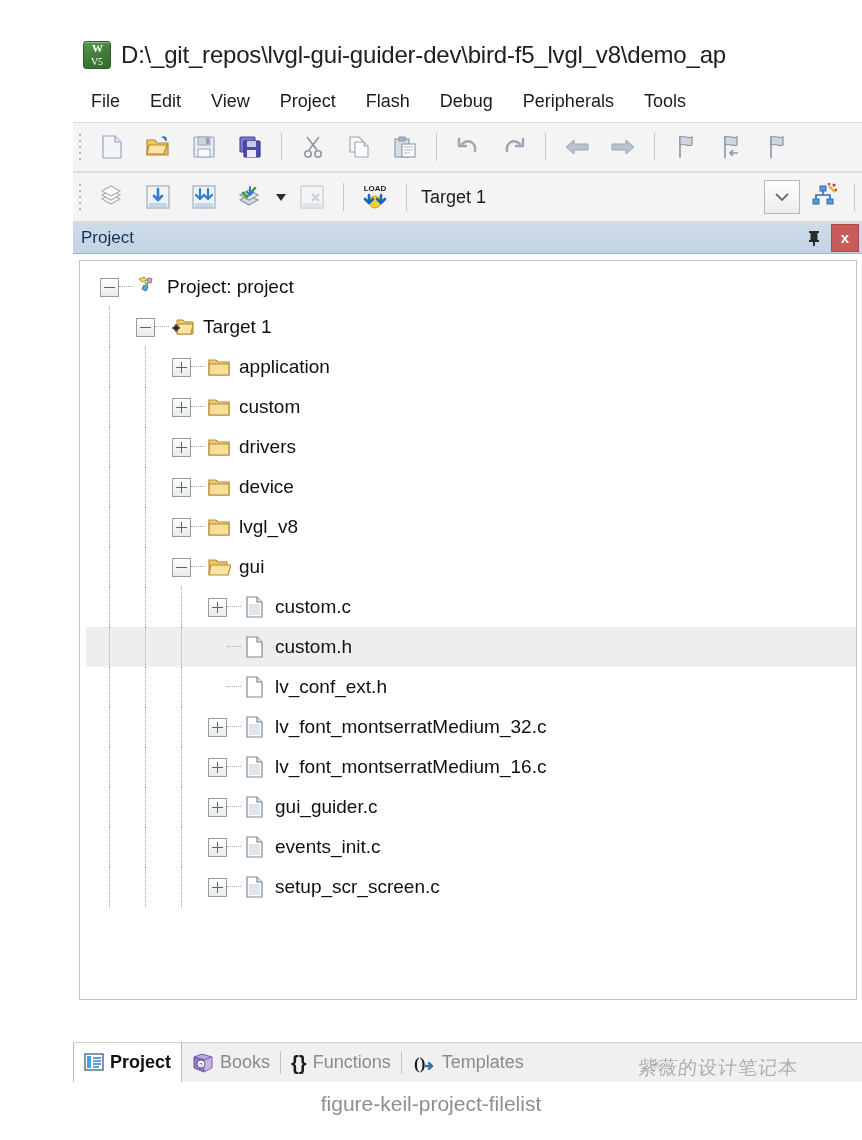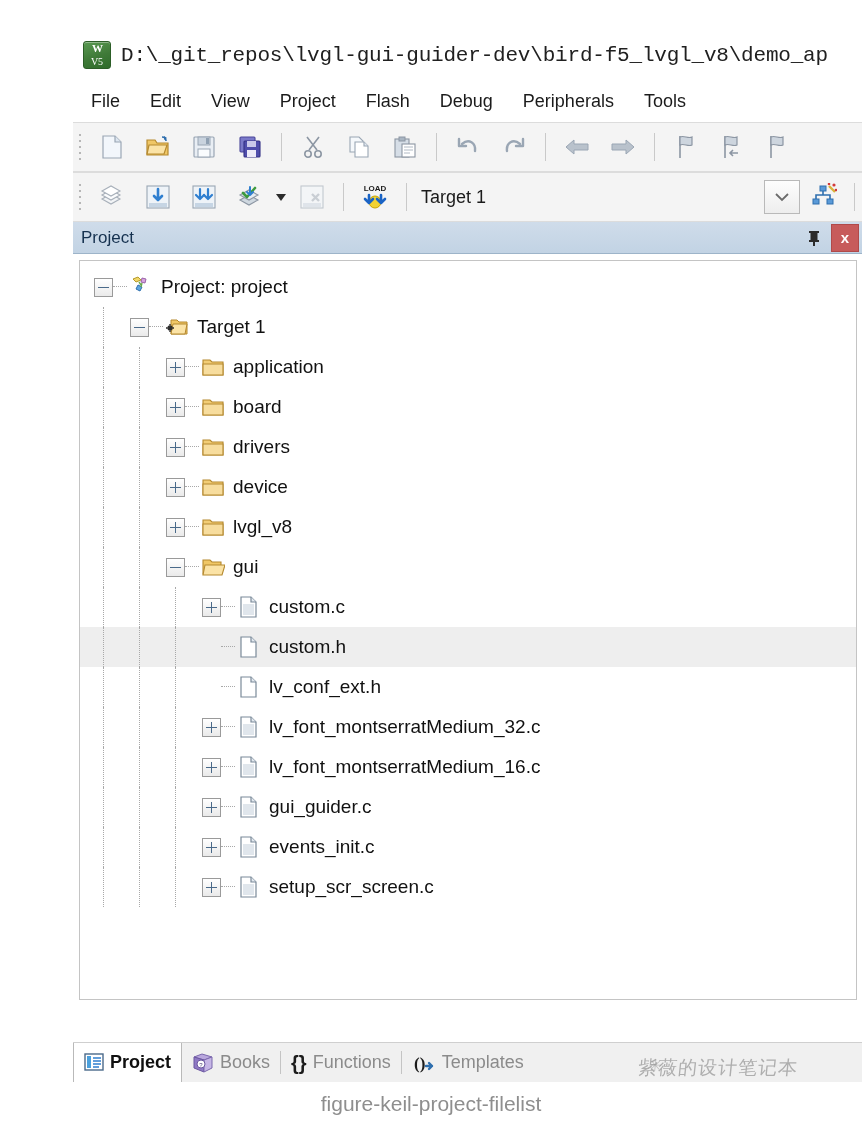--- a/index.html
+++ b/index.html
@@ -69,23 +69,23 @@
     position: absolute;
     left: 0; right: 0; bottom: 1px;
     text-align: center;
     color: #ffffff;
     font-size: 10px;
     font-weight: normal;
     font-family: "Liberation Serif", serif;
     line-height: 10px;
   }
   .title-text {
-    font-size: 21px;
+    font-size: 24px;
     color: #202020;
-    font-family: Liberation Mono, monospace;
+    font-family: Liberation Sans, sans-serif;
     letter-spacing: -0.2px;
   }
 
   
   .menubar {
     position: absolute;
     left: 0; top: 50px;
     width: 792px;
     height: 42px;
     display: flex;
@@ -218,20 +218,21 @@
   .tree-box {
     position: absolute;
     left: 6px;
     top: 38px;
     width: 778px;
     height: 740px;
     background: #ffffff;
     border: 1px solid #c4c4c4;
     box-sizing: border-box;
     overflow: hidden;
+    padding-left: 6px;
   }
 
   .tree {
     position: relative;
     padding-top: 6px;
   }
   .tnode {
     position: relative;
     height: 40px;
     display: flex;
@@ -655,21 +656,21 @@
               <div class="guide" style="left: 59px;"></div>
               <div style="width: 86px; flex: 0 0 auto;"></div>
               <div class="expander plus"></div>
               <div class="dash"></div>
               <div class="icon-slot">
                 <svg width="24" height="22" viewBox="0 0 24 22">
                   <path d="M2 4h7l2 2h11v13H2z" fill="#f2cd76" stroke="#b5892f" stroke-width="1.1"></path>
                   <path d="M2 8h20v11H2z" fill="#f7dd9e" stroke="#b5892f" stroke-width="1.1"></path>
                 </svg>
               </div>
-              <div class="tlabel">board</div>
+              <div class="tlabel">custom</div>
             </div>
             <div class="tnode">
               <div class="guide" style="left: 23px;"></div>
               <div class="guide" style="left: 59px;"></div>
               <div style="width: 86px; flex: 0 0 auto;"></div>
               <div class="expander plus"></div>
               <div class="dash"></div>
               <div class="icon-slot">
                 <svg width="24" height="22" viewBox="0 0 24 22">
                   <path d="M2 4h7l2 2h11v13H2z" fill="#f2cd76" stroke="#b5892f" stroke-width="1.1"></path>

